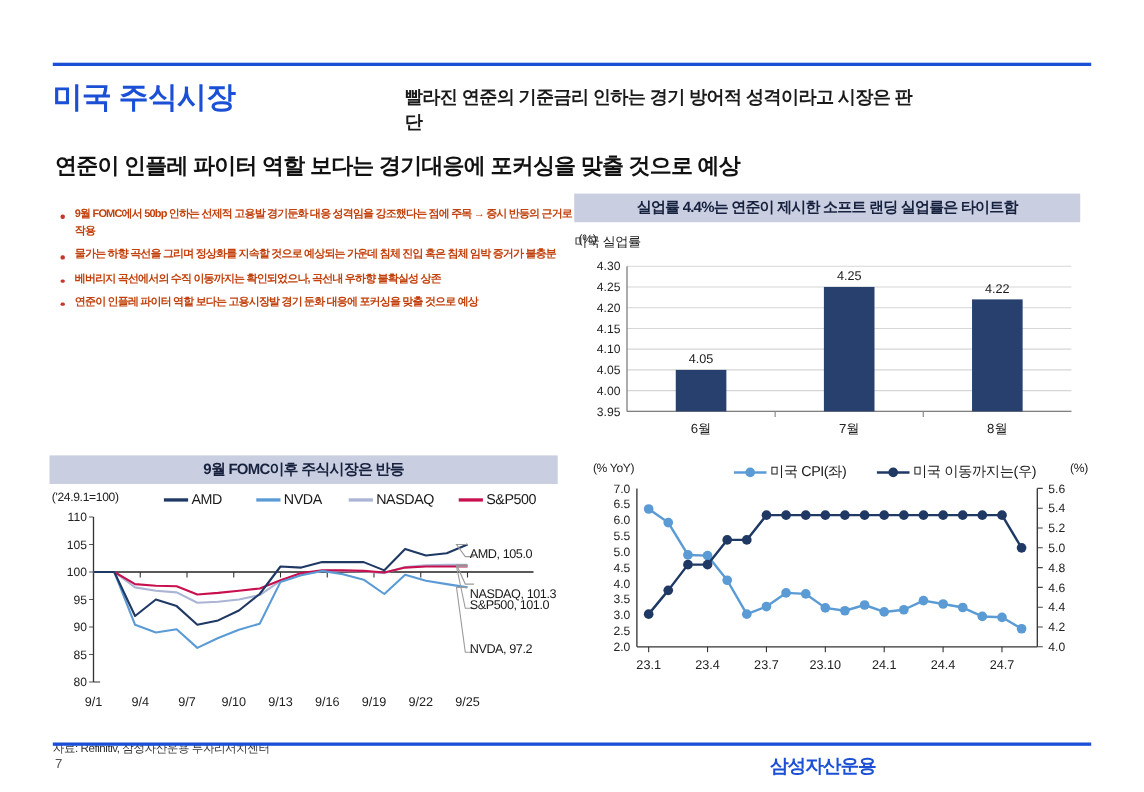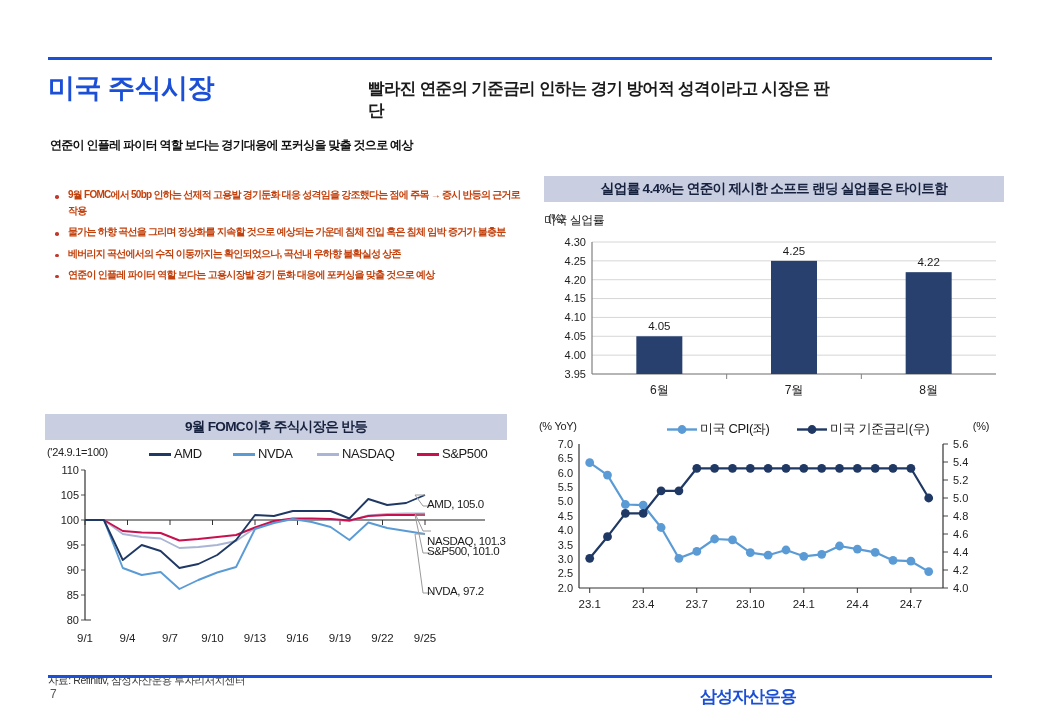--- a/index.html
+++ b/index.html
@@ -21,21 +21,21 @@
     font-size: 27px; font-weight: bold; color: #1a4fd6;
     letter-spacing: -0.5px;
   }
   .slide-subtitle {
     position: absolute; left: 368px; top: 63px;
     font-size: 16.5px; font-weight: bold; color: #1a1a1a;
     letter-spacing: -0.6px;
   }
   .lead-line {
     position: absolute; left: 50px; top: 122px;
-    font-size: 12px; font-weight: bold; color: #111111;
+    font-size: 20px; font-weight: bold; color: #111111;
     letter-spacing: -0.7px;
   }
 
   
   .bullets {
     position: absolute; left: 54px; top: 172px; width: 470px;
   }
   .bullet {
     position: relative; padding-left: 14px;
     font-size: 10px; color: #c2410c; line-height: 1.62;
@@ -51,21 +51,21 @@
   .panel { position: absolute; }
   .panel-head {
     background: #c9cee1; color: #16213e;
     font-size: 13.6px; font-weight: bold; letter-spacing: -0.7px;
     text-align: center; line-height: 26px; height: 26px;
     white-space: nowrap;
   }
   .panel-body { position: relative; }
 
   
-  #panel-unemp   { left: 544px; top: 161px; width: 460px; }
+  #panel-unemp   { left: 522px; top: 161px; width: 460px; }
   #panel-stocks  { left: 45px;  top: 399px; width: 462px; }
   #panel-cpi     { left: 535px; top: 399px; width: 460px; }
 
   .axis-unit {
     position: absolute; font-size: 11px; color: #222; letter-spacing: -0.3px;
   }
   .chart-title-sm {
     position: absolute; font-size: 12px; color: #222; letter-spacing: -0.5px;
   }
 
@@ -251,21 +251,21 @@
               <circle cx="15" cy="5.5" r="4.4" fill="#5b9bd5"></circle>
             </svg>
         </span><span>미국 CPI(좌)</span>
       </div>
       <div class="legend-item" style="left:262px; top:6px;">
         <span class="legend-mk">
           <svg width="30" height="11">
               <line x1="0" y1="5.5" x2="30" y2="5.5" stroke="#1f3864" stroke-width="2.4"></line>
               <circle cx="15" cy="5.5" r="4.4" fill="#1f3864"></circle>
             </svg>
-        </span><span>미국 기준금리(우)</span>
+        </span><span>미국 이동까지는(우)</span>
       </div>
       <svg id="svg-cpi" width="460" height="190" style="position:absolute; left:0; top:22px;">
           <text x="38" y="155.8" font-size="11" font-family="&quot;Liberation Sans&quot;, sans-serif" fill="#222" text-anchor="end">2.0</text>
           <text x="38" y="141.4" font-size="11" font-family="&quot;Liberation Sans&quot;, sans-serif" fill="#222" text-anchor="end">2.5</text>
           <text x="38" y="127" font-size="11" font-family="&quot;Liberation Sans&quot;, sans-serif" fill="#222" text-anchor="end">3.0</text>
           <text x="38" y="112.60000000000001" font-size="11" font-family="&quot;Liberation Sans&quot;, sans-serif" fill="#222" text-anchor="end">3.5</text>
           <text x="38" y="98.2" font-size="11" font-family="&quot;Liberation Sans&quot;, sans-serif" fill="#222" text-anchor="end">4.0</text>
           <text x="38" y="83.8" font-size="11" font-family="&quot;Liberation Sans&quot;, sans-serif" fill="#222" text-anchor="end">4.5</text>
           <text x="38" y="69.4" font-size="11" font-family="&quot;Liberation Sans&quot;, sans-serif" fill="#222" text-anchor="end">5.0</text>
           <text x="38" y="55" font-size="11" font-family="&quot;Liberation Sans&quot;, sans-serif" fill="#222" text-anchor="end">5.5</text>

